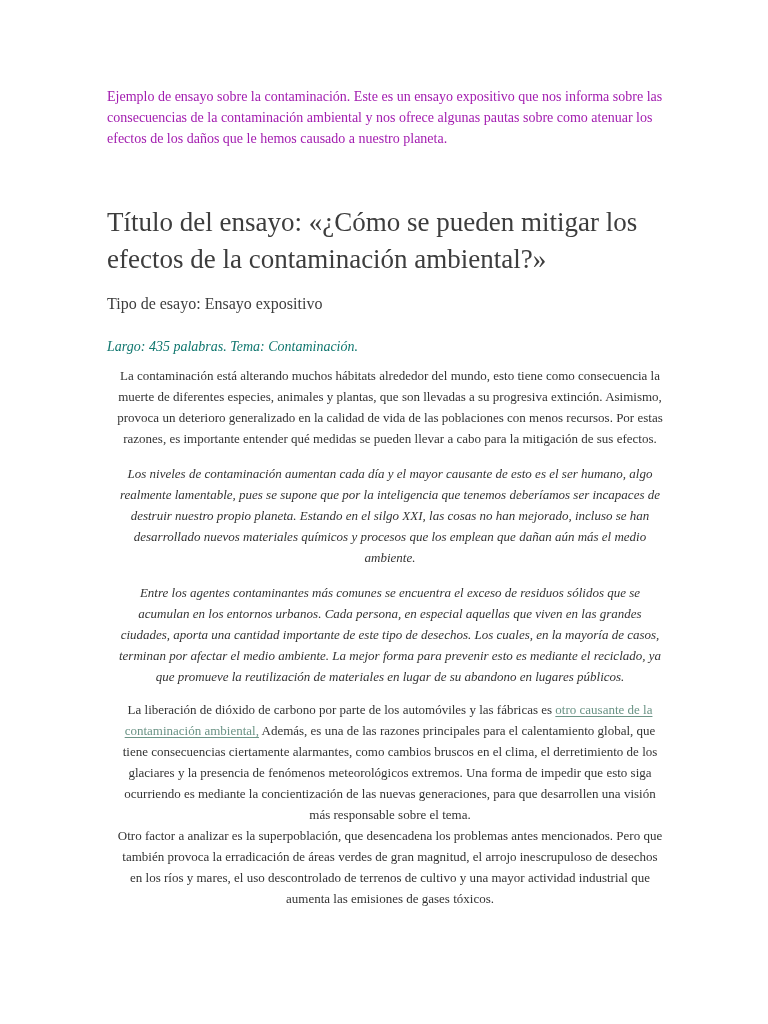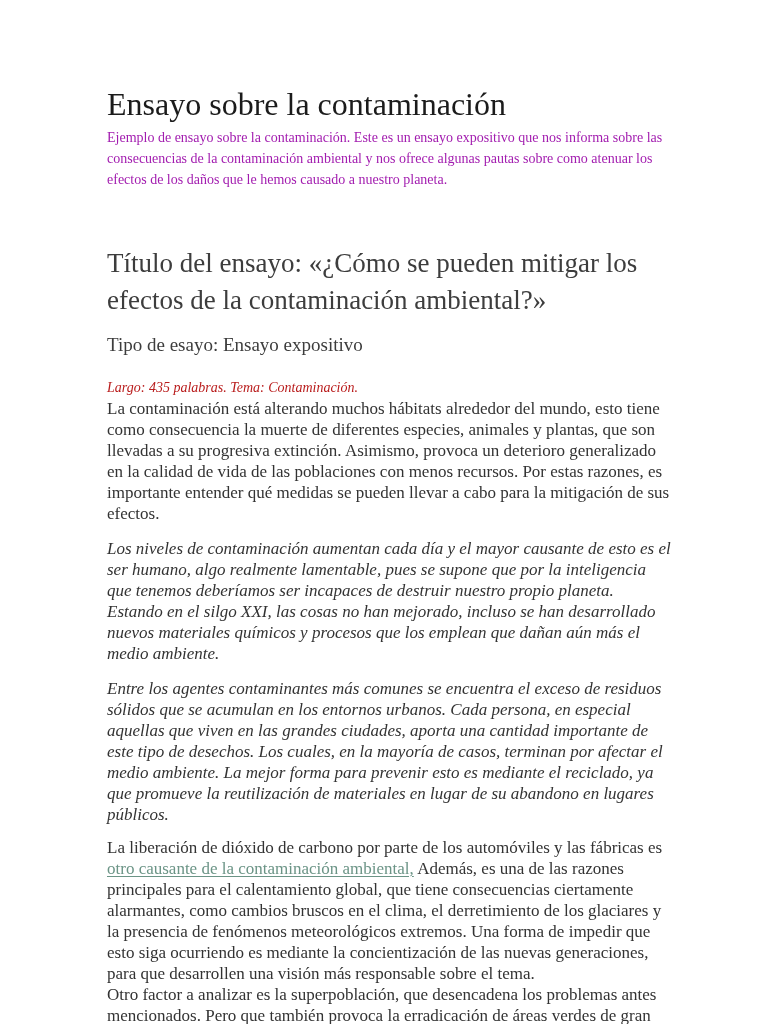--- a/index.html
+++ b/index.html
@@ -35,59 +35,59 @@
     margin: 0;
   }
   .essay-heading {
     font-size: 27px;
     line-height: 37px;
     font-weight: 400;
     color: #3d3d3d;
     margin: 55px 0 0 0;
   }
   .type-heading {
-    font-size: 19px;
+    font-size: 16px;
     line-height: 24px;
     font-weight: 400;
     color: #3d3d3d;
     margin: 14px 0 0 0;
   }
   .meta-line {
     font-style: italic;
     font-size: 14px;
     line-height: 21px;
-    color: #b91c1c;
+    color: #0f766e;
     margin: 20px 0 0 0;
   }
   .body-p {
-    font-size: 17px;
+    font-size: 13px;
     line-height: 21px;
     color: #333333;
-    margin: 0;
+    margin: 8px;
+    text-align: center;
   }
   .gap {
     margin-top: 14px;
     font-style: italic;
   }
   .gap-sm {
     margin-top: 12px;
   }
   .doc-link {
     color: #6b9486;
     text-decoration: underline;
     text-underline-offset: 2px;
   }
 </style>
 </head>
 <body>
 
 <div class="page">
   <div class="content">
 
-    <h1 class="doc-title">Ensayo sobre la contaminación</h1>
 
     <p class="intro">Ejemplo de ensayo sobre la contaminación. Este es un ensayo expositivo que nos informa sobre las consecuencias de la contaminación ambiental y nos ofrece algunas pautas sobre como atenuar los efectos de los daños que le hemos causado a nuestro planeta.</p>
 
     <h2 class="essay-heading">Título del ensayo: «¿Cómo se pueden mitigar los efectos de la contaminación ambiental?»</h2>
 
     <h3 class="type-heading">Tipo de esayo: Ensayo expositivo</h3>
 
     <p class="meta-line">Largo: 435 palabras. Tema: Contaminación.</p>
 
     <p class="body-p">La contaminación está alterando muchos hábitats alrededor del mundo, esto tiene como consecuencia la muerte de diferentes especies, animales y plantas, que son llevadas a su progresiva extinción. Asimismo, provoca un deterioro generalizado en la calidad de vida de las poblaciones con menos recursos. Por estas razones, es importante entender qué medidas se pueden llevar a cabo para la mitigación de sus efectos.</p>

